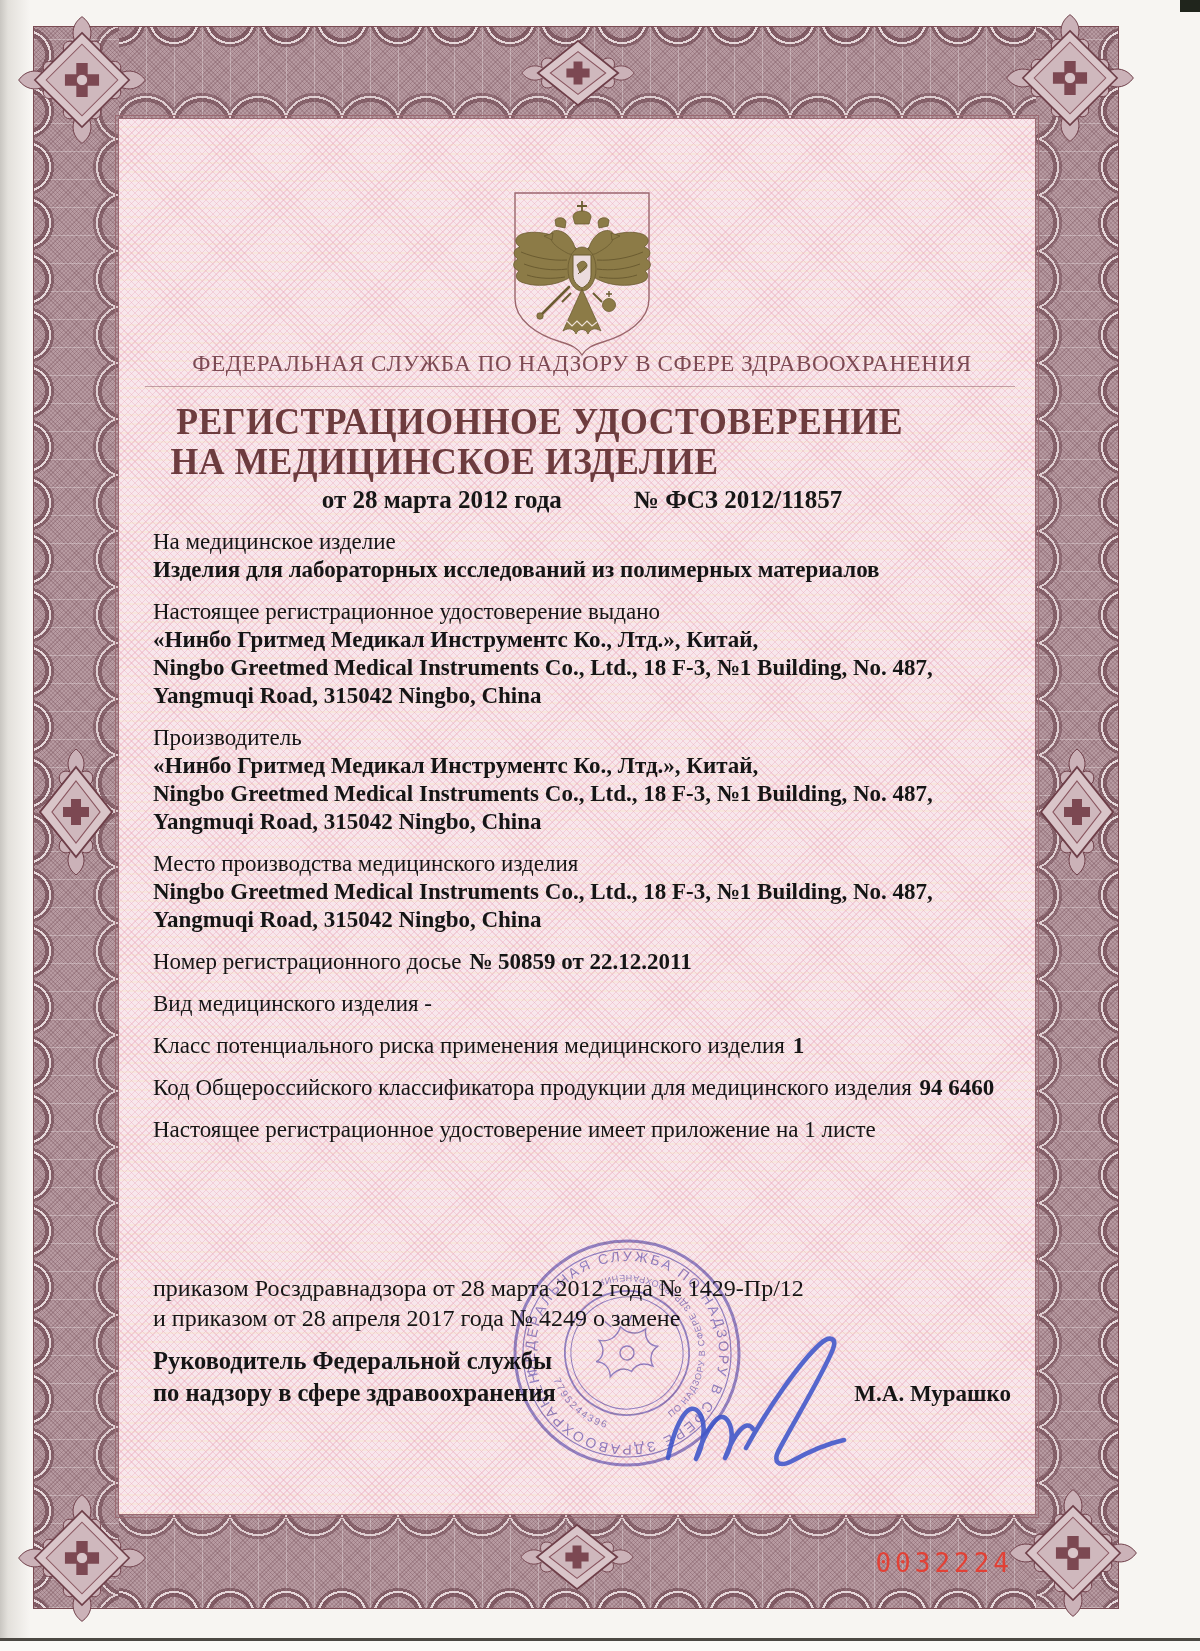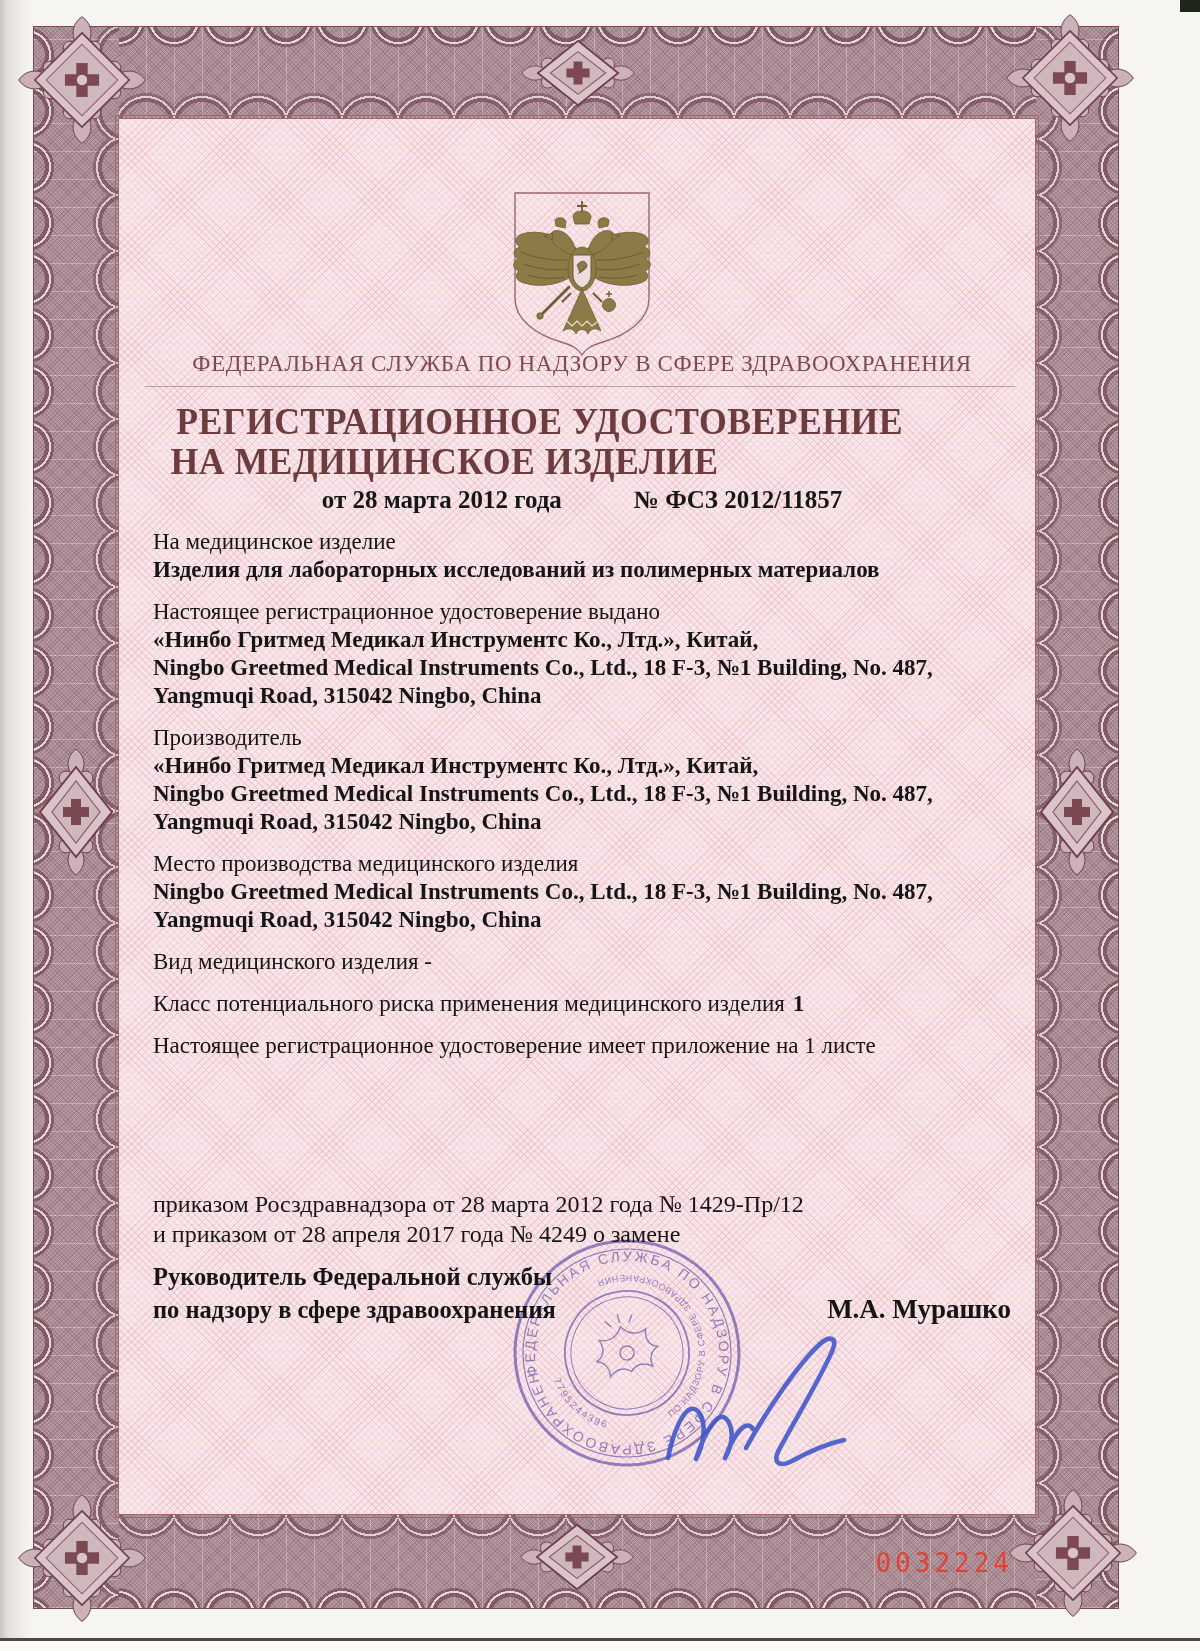--- a/index.html
+++ b/index.html
@@ -73,21 +73,21 @@
   .divider{height:1px;background:rgba(150,104,112,.55);margin:8px -4px 0 -8px;}
   .title{margin-top:14px;color:#6d3c3e;font-weight:bold;
     font-size:38px;line-height:40px;letter-spacing:.5px;}
   .title .tline{display:inline-block;transform:scaleX(.94);transform-origin:50% 50%;white-space:nowrap;}
   .dateline{margin-top:4px;display:flex;justify-content:center;gap:72px;
     font-weight:bold;font-size:25px;line-height:30px;color:#161616;}
   .bodytext{margin-top:13px;}
   .orders{margin-top:129px;line-height:30px;font-size:24px;}
   .headblock{margin-top:12px;font-weight:bold;font-size:24.5px;line-height:32px;}
   .headrow{display:flex;justify-content:space-between;align-items:baseline;}
-  .signer{font-size:27px;}
+  .signer{font-size:23px;}
   .serial{position:absolute;right:22px;top:1429px;color:#e8392c;
     font-family:"DejaVu Sans Mono",monospace;font-size:26px;letter-spacing:4px;opacity:.9;}
 
   
   .orn{position:absolute;}
   .orn-t{transform:rotate(90deg);}
 
   
   .stamp{position:absolute;left:502px;top:1228px;width:250px;height:250px;
     transform:rotate(-14deg);opacity:.62;mix-blend-mode:multiply;}
@@ -194,23 +194,29 @@
             <div class="line">Производитель</div>
             <div class="line b">«Нинбо Гритмед Медикал Инструментс Ко., Лтд.», Китай,</div>
             <div class="line b">Ningbo Greetmed Medical Instruments Co., Ltd., 18 F-3, №1 Building, No. 487,</div>
             <div class="line b">Yangmuqi Road, 315042 Ningbo, China</div>
           </div>
           <div class="para">
             <div class="line">Место производства медицинского изделия</div>
             <div class="line b">Ningbo Greetmed Medical Instruments Co., Ltd., 18 F-3, №1 Building, No. 487,</div>
             <div class="line b">Yangmuqi Road, 315042 Ningbo, China</div>
           </div>
+          <div class="para line">
+            <span>Номер регистрационного досье</span><span class="b ml">№ 50859 от 22.12.2011</span>
+          </div>
           <div class="para line">Вид медицинского изделия -</div>
           <div class="para line">
             <span>Класс потенциального риска применения медицинского изделия</span><span class="b ml">1</span>
+          </div>
+          <div class="para line">
+            <span>Код Общероссийского классификатора продукции для медицинского изделия</span><span class="b ml">94 6460</span>
           </div>
           <div class="para line">Настоящее регистрационное удостоверение имеет приложение на 1 листе</div>
         </div>
 
         <div class="orders">
           <div class="line">приказом Росздравнадзора от 28 марта 2012 года № 1429-Пр/12</div>
           <div class="line">и приказом от 28 апреля 2017 года № 4249 о замене</div>
         </div>
 
         <div class="headblock">

